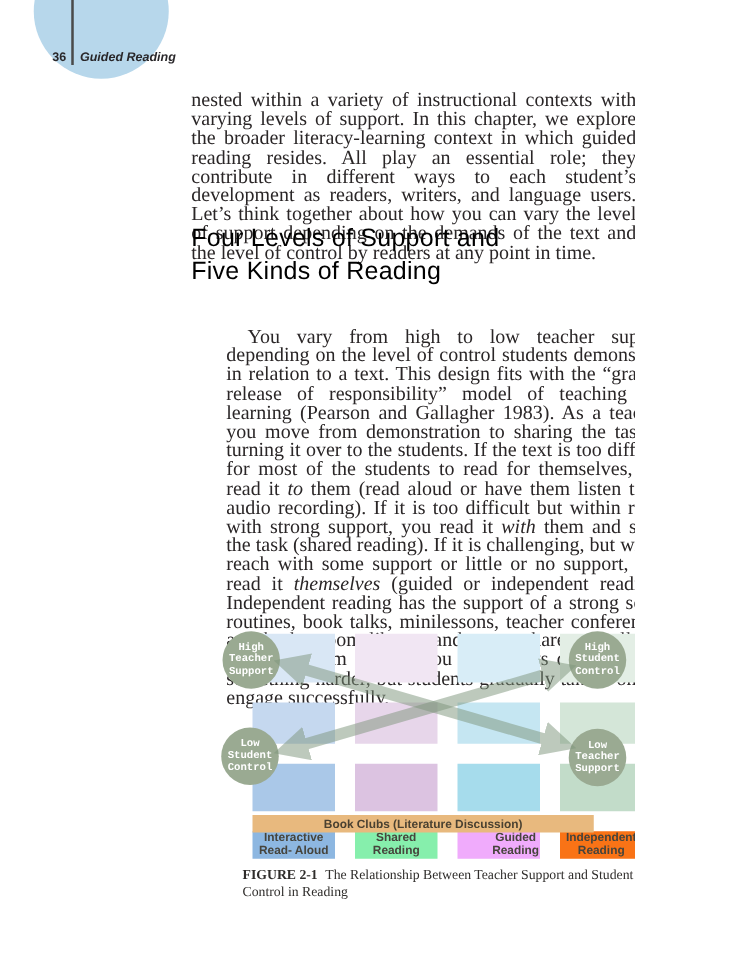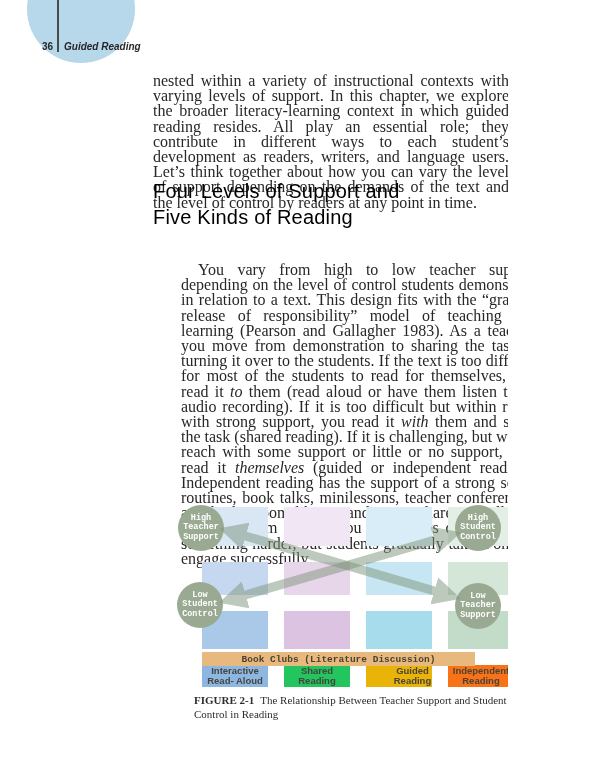--- a/index.html
+++ b/index.html
@@ -38,21 +38,21 @@
        display:flex;align-items:center;justify-content:center;text-align:center;
        font-family:Liberation Mono, monospace;font-size:8.5px;font-weight:bold;line-height:9.5px;
        color:#ffffff;white-space:pre-line;}
   .node-tl{left:178px;top:505px;}
   .node-tr{left:455px;top:505px;}
   .node-bl{left:177px;top:582px;}
   .node-br{left:455px;top:583px;}
   .arrows{position:absolute;left:0;top:0;z-index:5;pointer-events:none;}
   .bookclubs{position:absolute;left:202px;top:652px;width:273px;height:14px;z-index:1;
        display:flex;align-items:center;justify-content:center;
-       font-family:Liberation Mono, monospace;font-size:9.5px;font-weight:bold;color:#4a4131;}
+       font-family:Liberation Sans, sans-serif;font-size:9.5px;font-weight:bold;color:#4a4131;}
   .fig-caption{position:absolute;left:194px;top:682px;width:320px;
        font-size:11px;line-height:13.5px;color:#2f2d2b;margin-top:12px;}
   .fig-caption .cap-label{font-weight:bold;margin-right:6px;}
 </style>
 </head>
 <body>
 
 <div class="page">
 
   <div class="corner-circle" style="background-color: rgb(183, 215, 235);"></div>
@@ -83,23 +83,23 @@
     <div class="cell" style="background-color: rgb(197, 230, 242);"></div>
     <div class="cell" style="background-color: rgb(212, 230, 216);"></div>
 
     <div class="cell" style="background-color: rgb(170, 200, 232);"></div>
     <div class="cell" style="background-color: rgb(220, 195, 225);"></div>
     <div class="cell" style="background-color: rgb(166, 220, 236);"></div>
     <div class="cell" style="background-color: rgb(194, 220, 201);"></div>
 
     <div class="label-cell" style="background-color: rgb(141, 183, 225);">Interactive
 Read- Aloud</div>
-    <div class="label-cell" style="background-color: #22c55e;">Shared
+    <div class="label-cell" style="background-color: #86efac;">Shared
 Reading</div>
-    <div class="label-cell" style="background-color: #eab308; padding-left: 27px;">Guided
+    <div class="label-cell" style="background-color: #f0abfc; padding-left: 27px;">Guided
 Reading</div>
     <div class="label-cell" style="background-color: #f97316;">Independent
 Reading</div>
   </div>
 
   <div class="node node-tl" style="background-color: rgb(154, 170, 146);">High
 Teacher
 Support</div>
   <div class="node node-tr" style="background-color: rgb(154, 170, 146);">High
 Student

